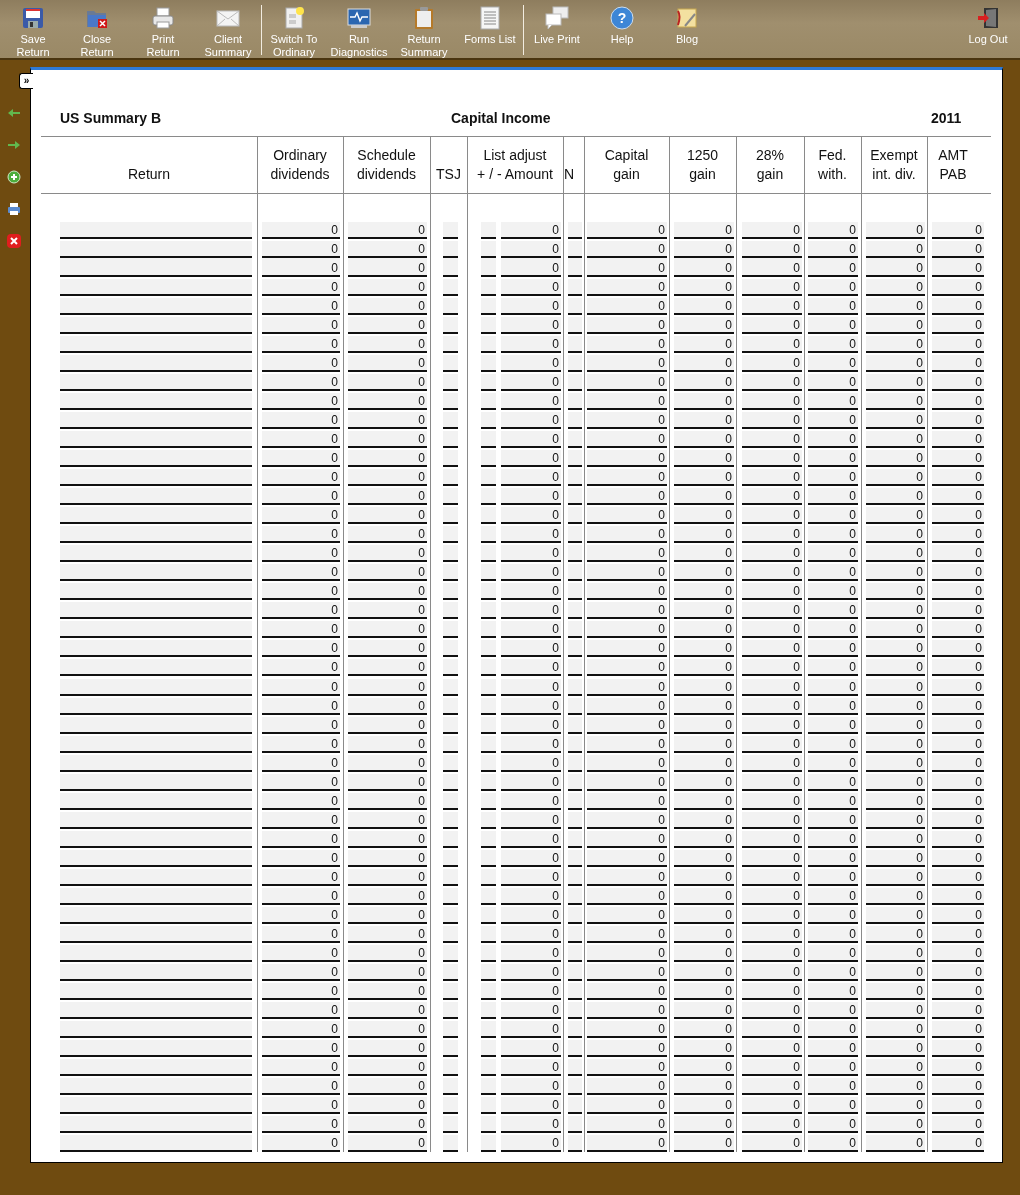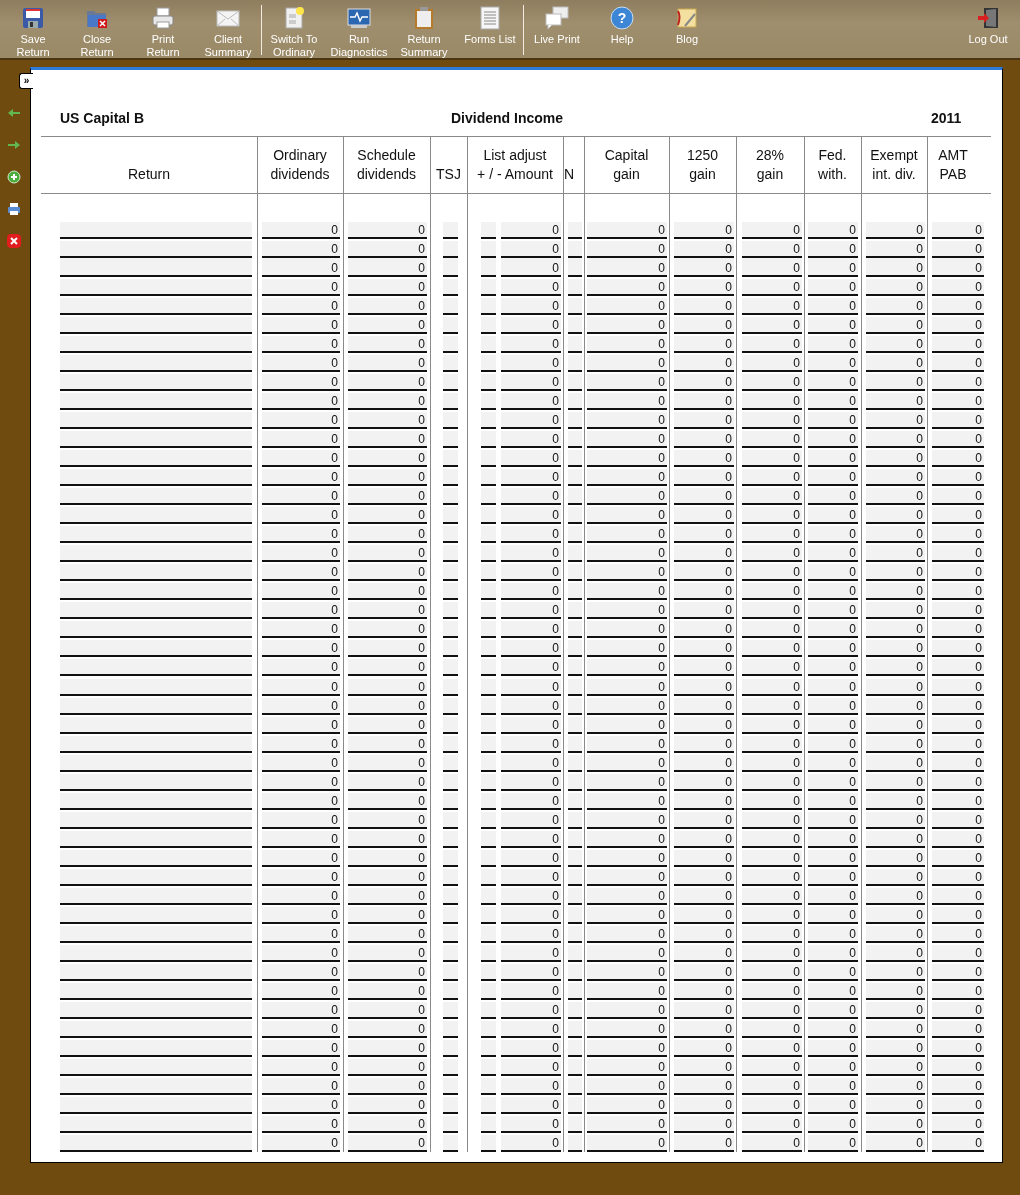--- a/index.html
+++ b/index.html
@@ -220,22 +220,22 @@
   <svg width="14" height="14" viewBox="0 0 14 14">
       <rect x="0" y="0" width="14" height="14" rx="4" fill="#e01e1e"></rect>
       <path d="M4 4l6 6M10 4l-6 6" stroke="#fff" stroke-width="2"></path>
     </svg>
 </div>
 
 <div class="expand">»</div>
 
 <div class="panel">
   <div class="title-row">
-    <span class="title-left">US Capital B</span>
-    <span class="title-center">Dividend Income</span>
+    <span class="title-left">US Summary B</span>
+    <span class="title-center">Capital Income</span>
     <span class="title-right">2011</span>
   </div>
 
   <div class="hline" style="top:66px"></div>
   <div class="hline" style="top:123px"></div>
 
   <div class="vline" style="left:226px;top:66px;height:1016px"></div>
   <div class="vline" style="left:312px;top:66px;height:1016px"></div>
   <div class="vline" style="left:399px;top:66px;height:1016px"></div>
   <div class="vline" style="left:436px;top:66px;height:1016px"></div>

